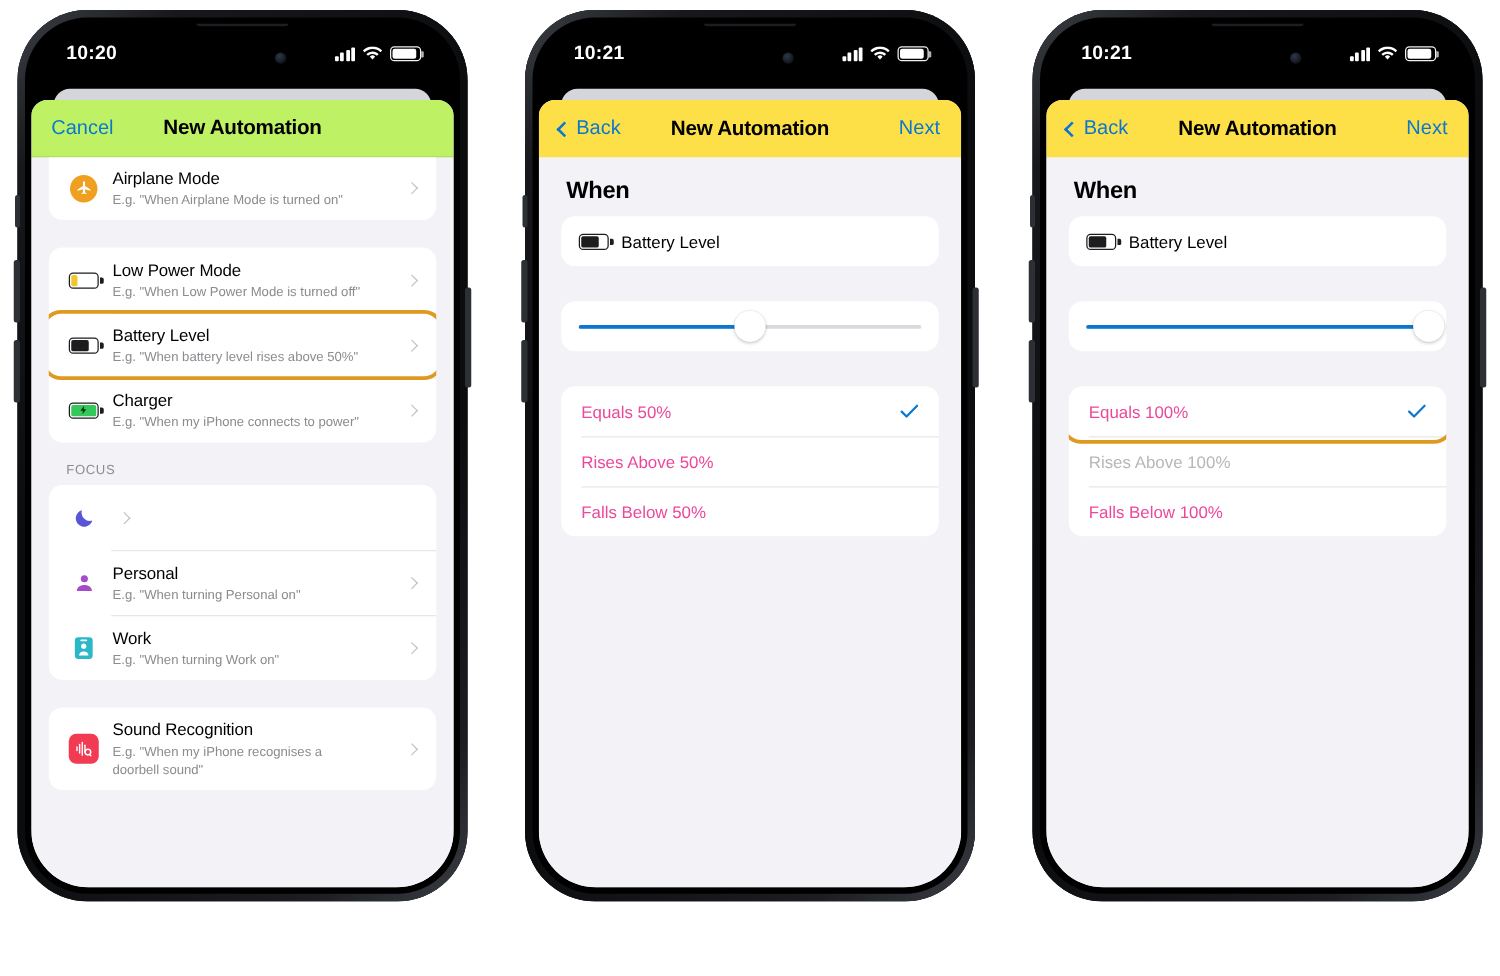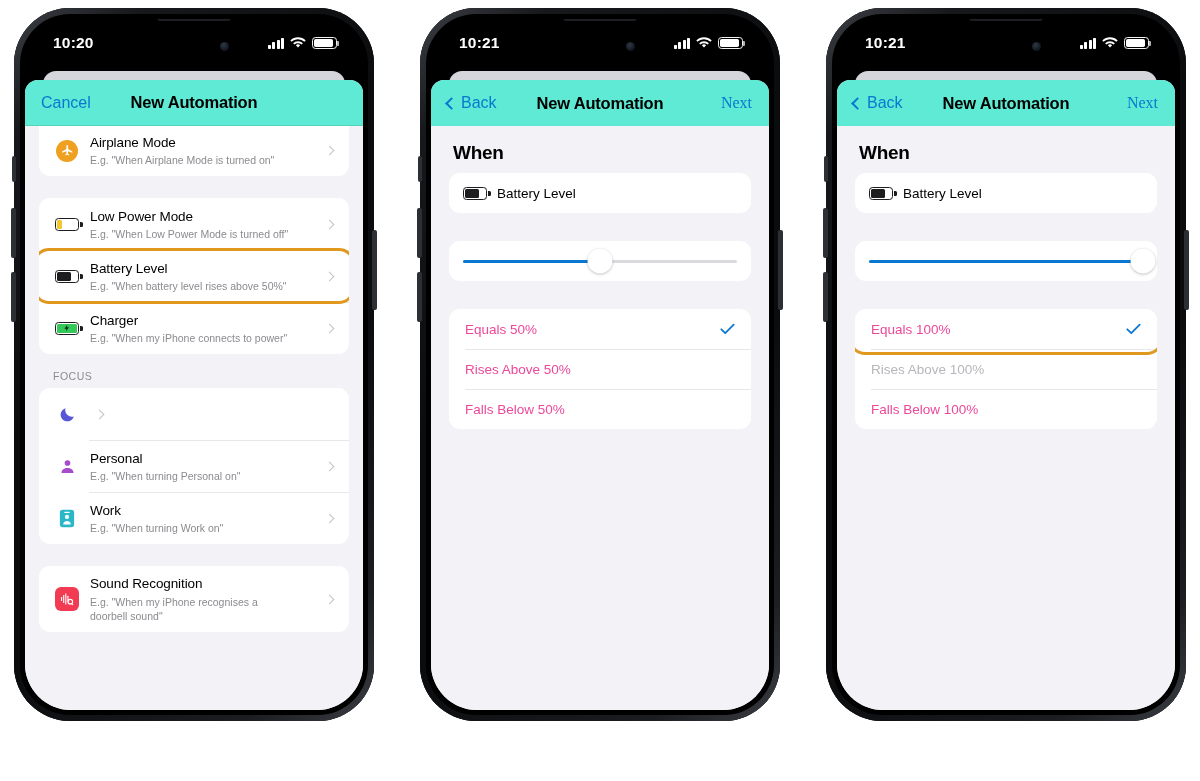--- a/index.html
+++ b/index.html
@@ -100,34 +100,34 @@
     position:absolute; left:0; right:0; top:61px; bottom:0;
     background:#f2f2f7;
     border-radius:13px 13px 0 0;
     z-index:2;
     overflow:hidden;
   }
 
   .navbar {
     position:relative;
     height:46px;
-    background:#5eead4;
+    background:#bef264;
     display:flex; align-items:center; justify-content:center;
     border-bottom:1px solid rgba(0,0,0,0.10);
   }
-  .navbar.plain { background:#5eead4; border-bottom:none; }
+  .navbar.plain { background:#fde047; border-bottom:none; }
   .nav-title { font-size:16.5px; font-weight:bold; color:#000; letter-spacing:-.2px; }
   .nav-left {
     position:absolute; left:16px; top:50%; transform:translateY(-50%);
     display:flex; align-items:center; gap:2px;
     color:#0a78d0; font-size:16px;
   }
   .nav-right {
     position:absolute; right:17px; top:50%; transform:translateY(-50%);
-    color:#0a78d0; font-size:16px;font-family:Liberation Serif, serif;
+    color:#0a78d0; font-size:16px;
   }
   .chev-back { display:inline-block; width:9px; height:9px; border-left:2.2px solid #0a78d0; border-bottom:2.2px solid #0a78d0; transform:rotate(45deg); margin-right:3px;}
 
   .scrollarea { position:absolute; left:0; right:0; top:46px; bottom:0; overflow:hidden; background:#f2f2f7; }
 
   
   .card {
     margin: 0 14px 14px 14px;
     background:#fff;
     border-radius:11px;

